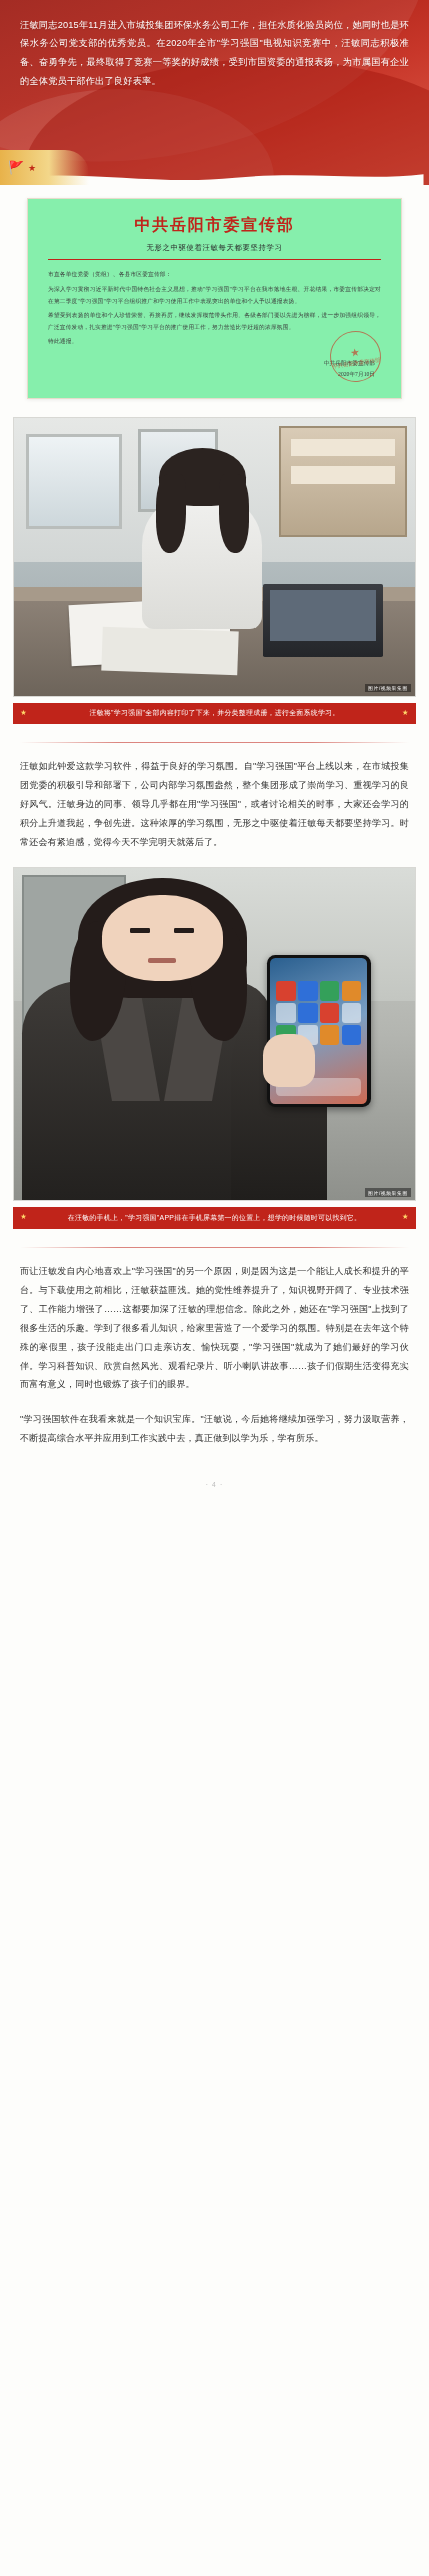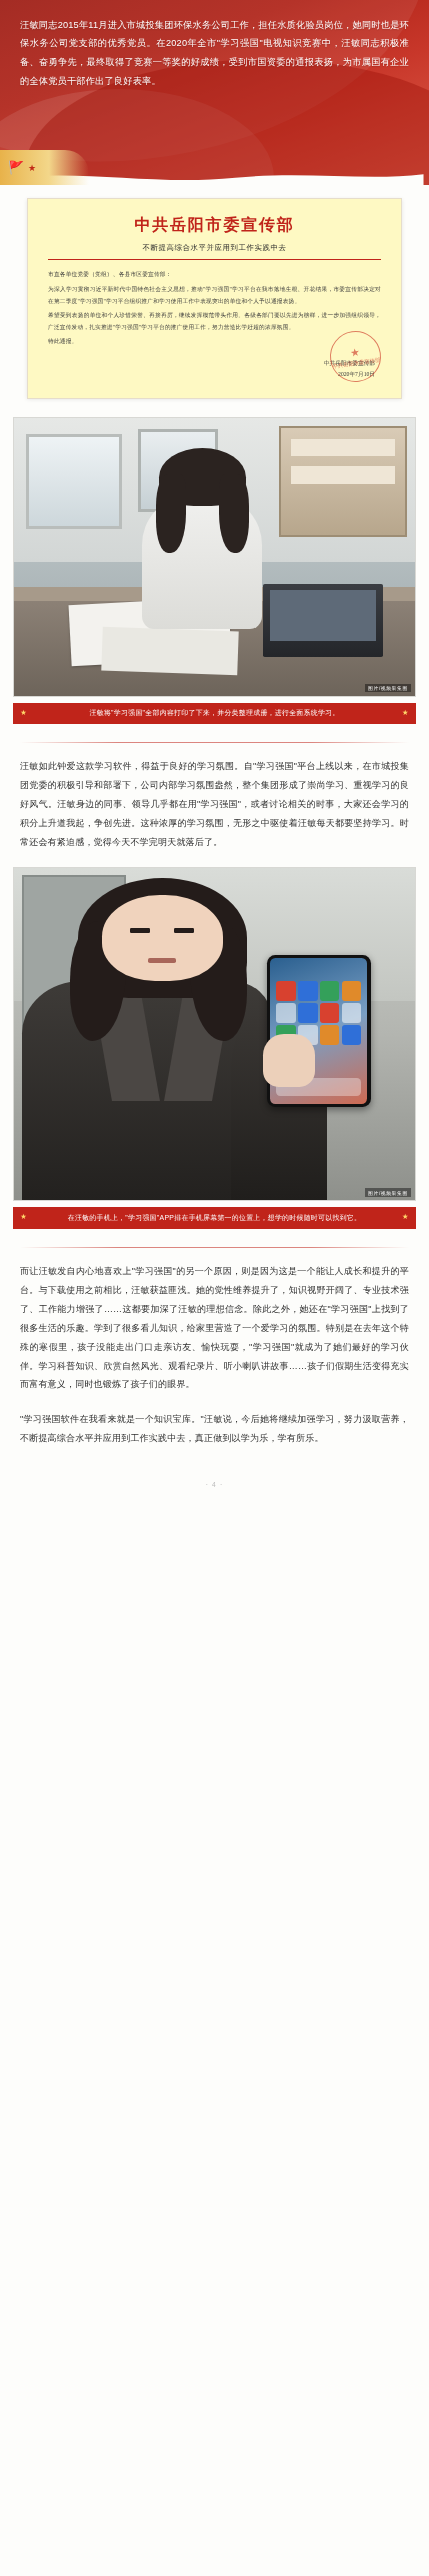--- a/index.html
+++ b/index.html
@@ -86,21 +86,21 @@
     z-index: 3;
   }
 
   
   .doc-wrap {
     padding: 13px 27px 18px 27px;
     background: #fdfdfb;
   }
   .doc {
     width: 100%;
-    background: #fef9c3;
+    background: #86efac;
     border: 0.6px solid #e6ddcb;
     box-shadow: 0 1.2px 4.2px rgba(0,0,0,0.10);
     padding: 15.5px 20px 18px 20px;
     position: relative;
   }
   .doc-title {
     text-align: center;
     color: #c0241a;
     font-family: "Liberation Serif", serif;
     font-weight: bold;
@@ -282,21 +282,21 @@
       <span class="star">★</span>
     </div>
     <svg class="hero-wave" viewBox="0 0 720 34" preserveAspectRatio="none">
       <path d="M0,22 C140,4 260,34 400,20 C520,8 620,26 720,14 L720,34 L0,34 Z" fill="#fdfdfb"></path>
     </svg>
   </div>
 
   <div class="doc-wrap">
     <div class="doc">
       <div class="doc-title">中共岳阳市委宣传部</div>
-      <div class="doc-sub">不断提高综合水平并应用到工作实践中去</div>
+      <div class="doc-sub">无形之中驱使着汪敏每天都要坚持学习</div>
       <div class="doc-rule"></div>
       <div class="doc-body">
         <p>市直各单位党委（党组）、各县市区委宣传部：</p>
         <p>为深入学习贯彻习近平新时代中国特色社会主义思想，推动"学习强国"学习平台在我市落地生根、开花结果，市委宣传部决定对在第二季度"学习强国"学习平台组织推广和学习使用工作中表现突出的单位和个人予以通报表扬。</p>
         <p>希望受到表扬的单位和个人珍惜荣誉、再接再厉，继续发挥模范带头作用。各级各部门要以先进为榜样，进一步加强组织领导，广泛宣传发动，扎实推进"学习强国"学习平台的推广使用工作，努力营造比学赶超的浓厚氛围。</p>
         <p>特此通报。</p>
       </div>
       <div class="doc-sign">
         <div>中共岳阳市委宣传部</div>
         <div>2020年7月10日</div>

